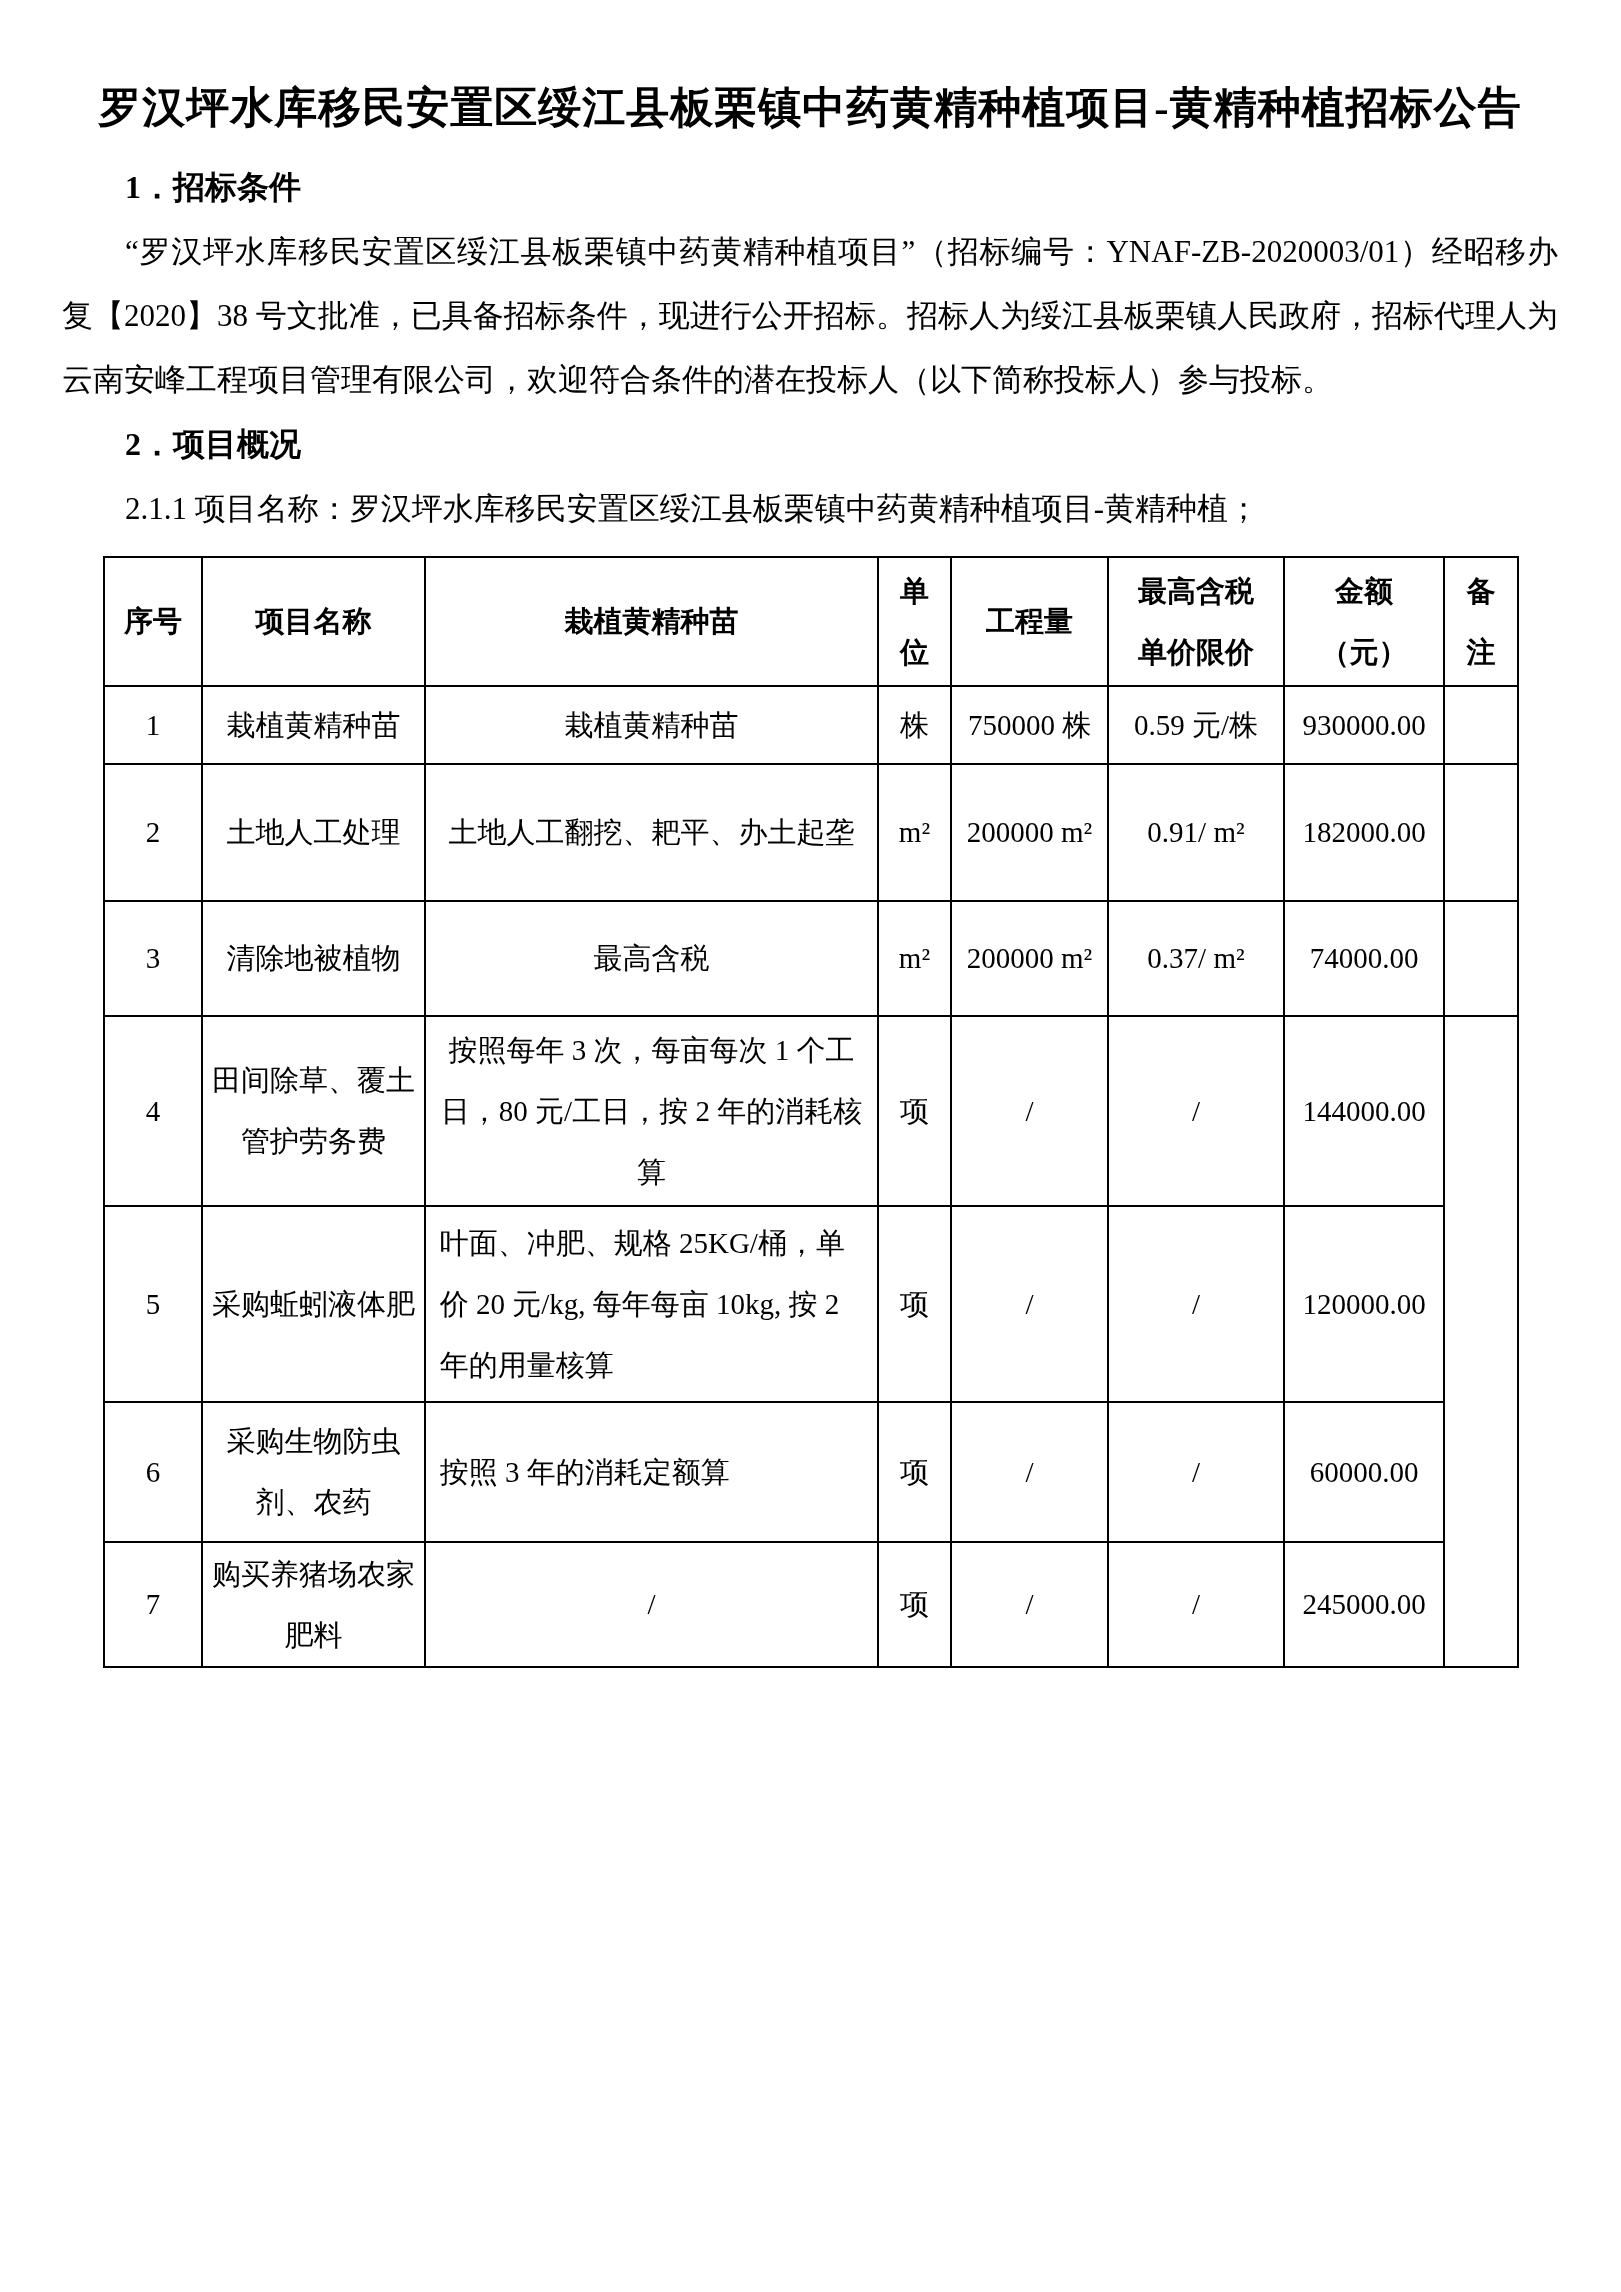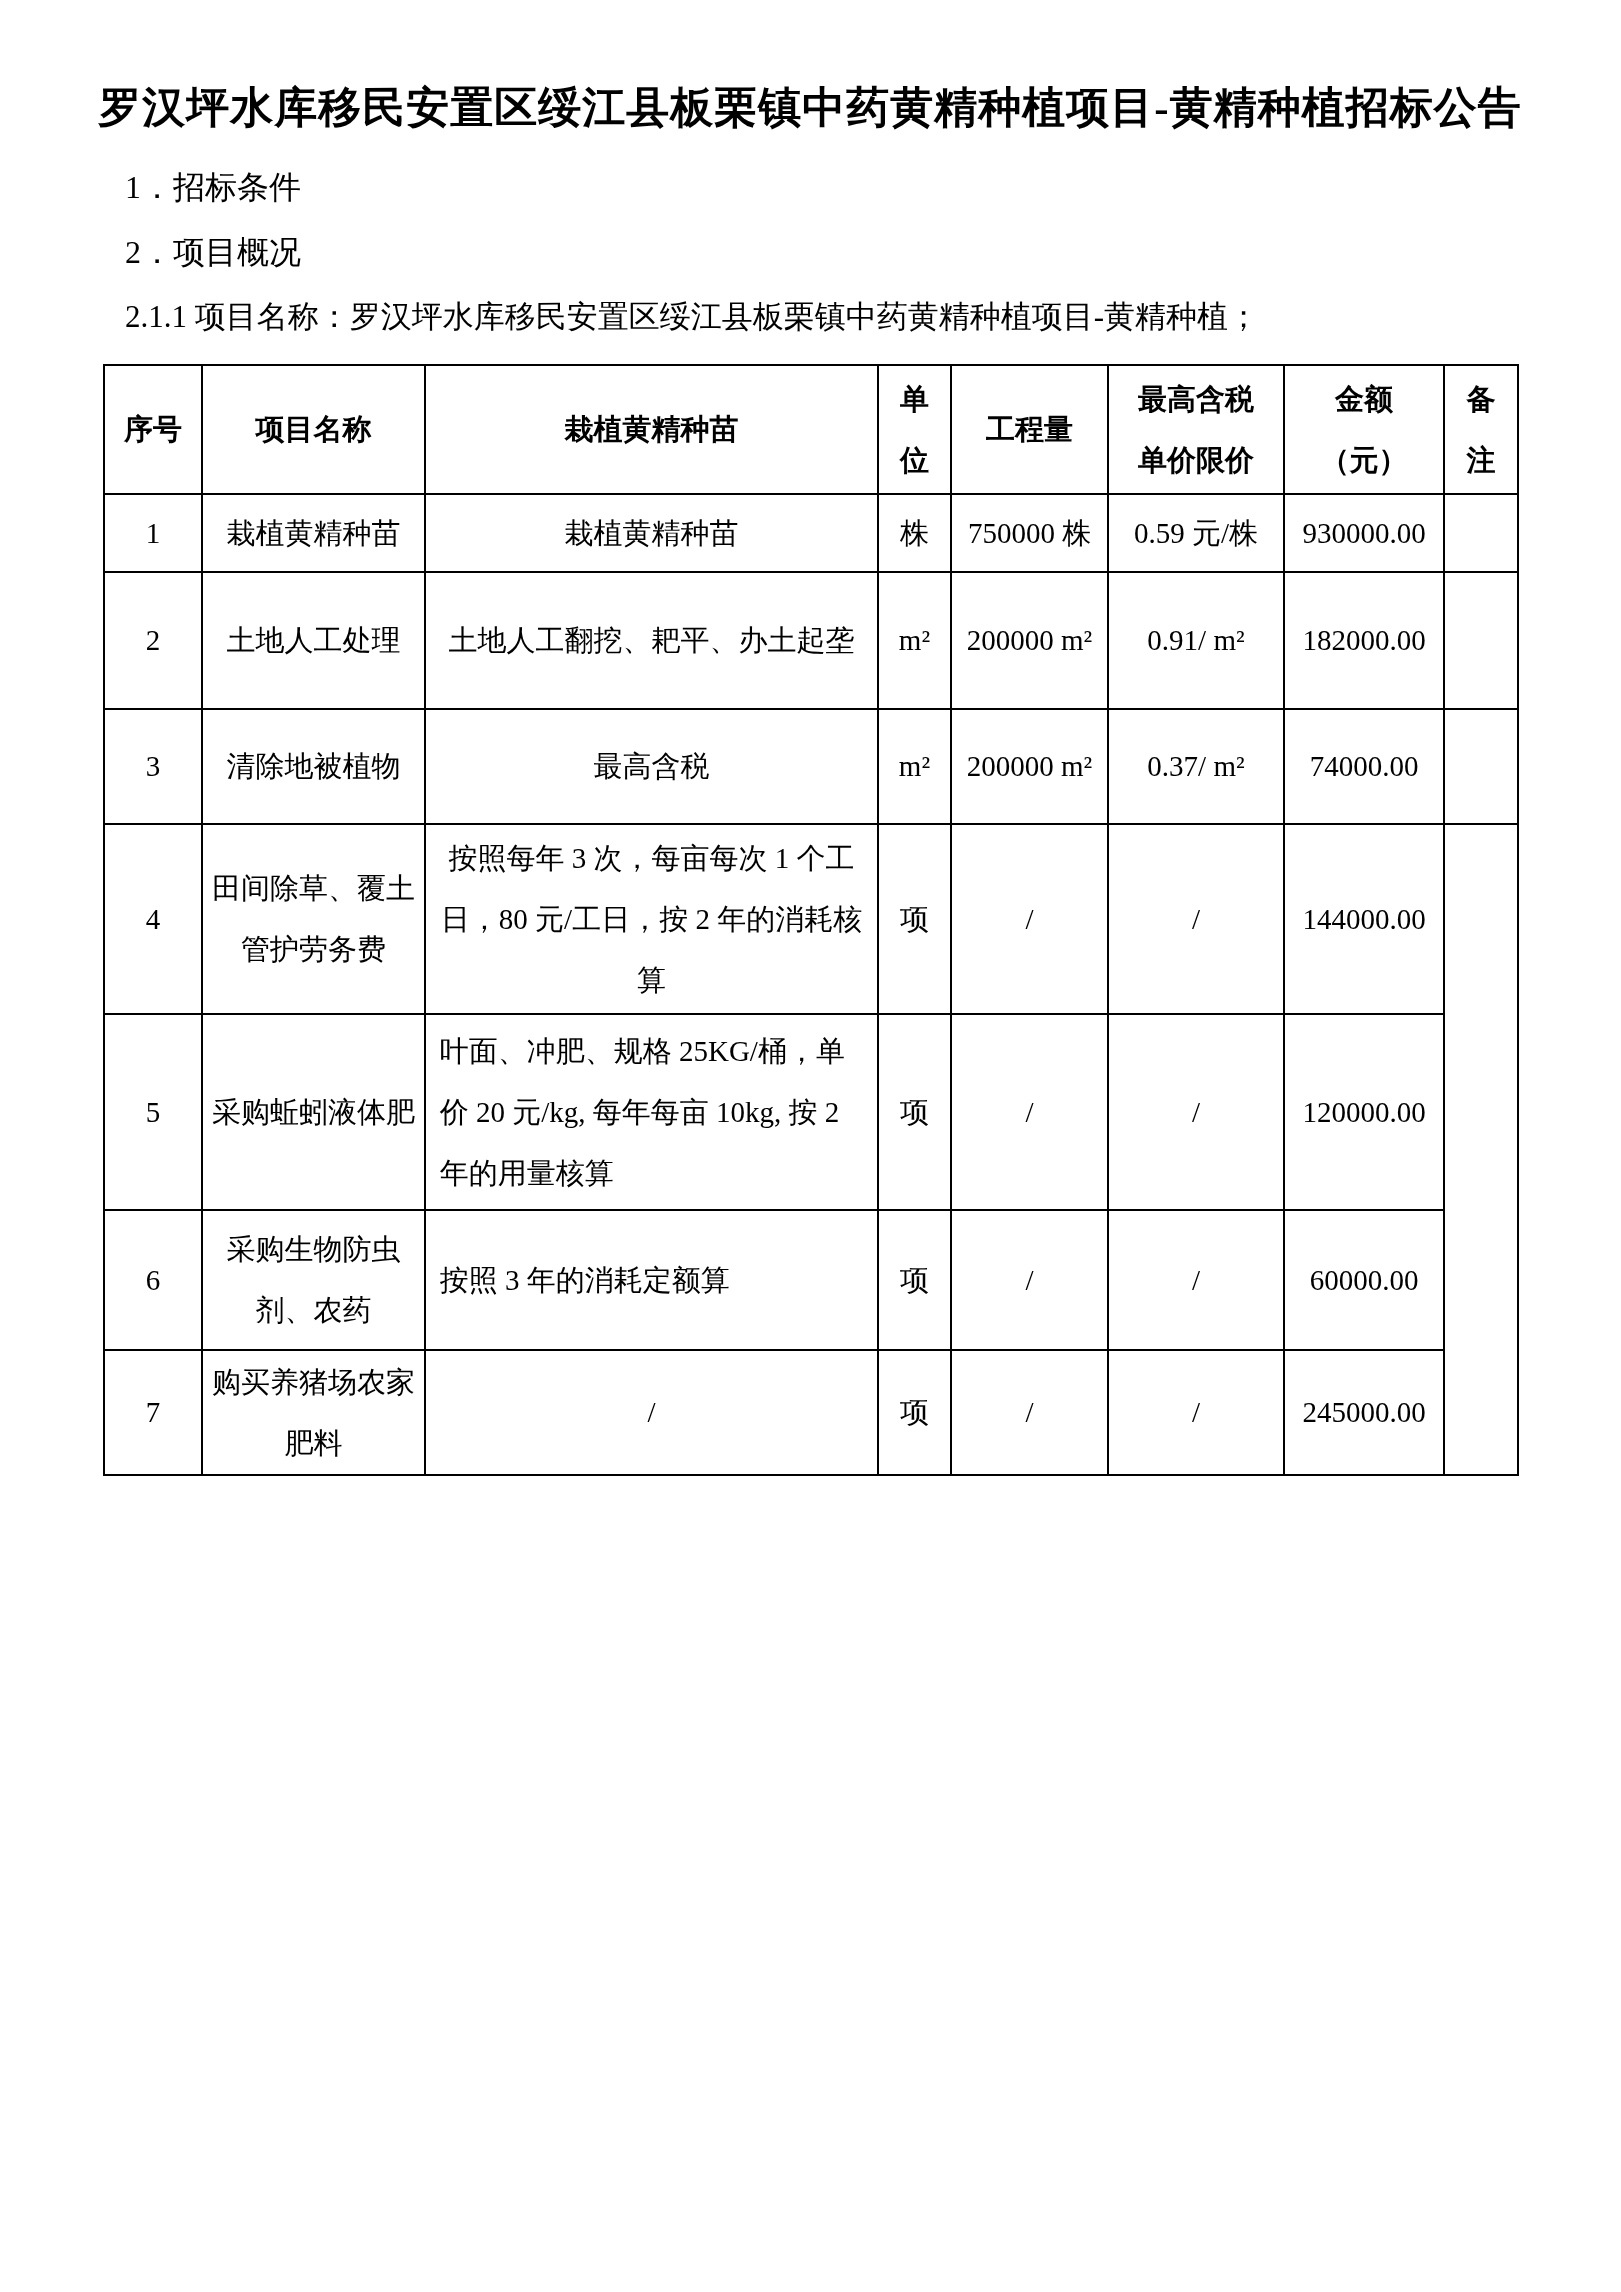--- a/index.html
+++ b/index.html
@@ -16,21 +16,21 @@
   .title {
     font-size: 43px;
     font-weight: bold;
     text-align: center;
     line-height: 82px;
     margin: 9.8px 0 5.9px 0;
     letter-spacing: 1px;
   }
   .sec-heading {
     font-size: 32px;
-    font-weight: normal;
+    font-weight: bold;
     line-height: 65px;
     margin: 0;
     text-indent: 63px;
   }
   .para {
     font-size: 31px;
     line-height: 64px;
     text-align: justify;
     text-indent: 63px;
     margin: 0;
@@ -73,20 +73,21 @@
 </style>
 </head>
 <body>
 
 <div class="page">
 
   <h1 class="title">罗汉坪水库移民安置区绥江县板栗镇中药黄精种植项目-黄精种植招标公告</h1>
 
   <h2 class="sec-heading">1．招标条件</h2>
 
+  <p class="para">“罗汉坪水库移民安置区绥江县板栗镇中药黄精种植项目”（招标编号：YNAF-ZB-2020003/01）经昭移办复【2020】38 号文批准，已具备招标条件，现进行公开招标。招标人为绥江县板栗镇人民政府，招标代理人为云南安峰工程项目管理有限公司，欢迎符合条件的潜在投标人（以下简称投标人）参与投标。</p>
 
   <h2 class="sec-heading">2．项目概况</h2>
 
   <p class="para">2.1.1 项目名称：罗汉坪水库移民安置区绥江县板栗镇中药黄精种植项目-黄精种植；</p>
 
   <table class="boq">
     <colgroup>
       <col style="width:98px">
       <col style="width:223px">
       <col style="width:453px">

